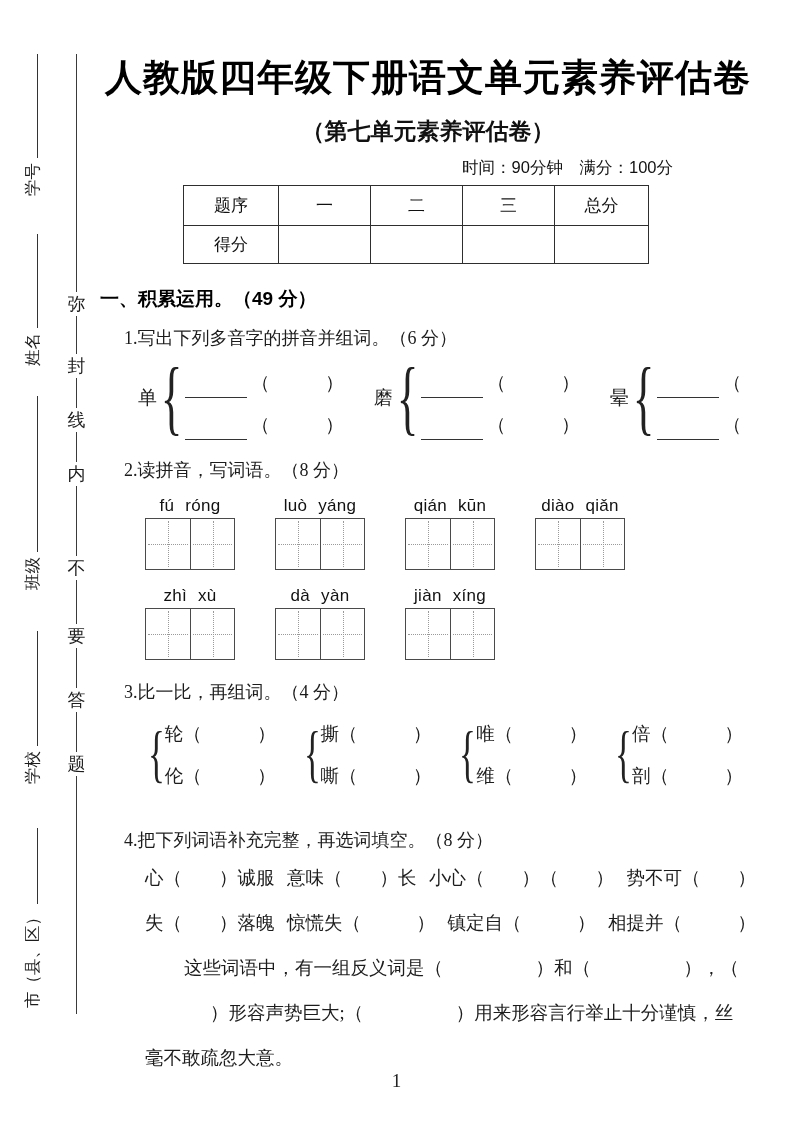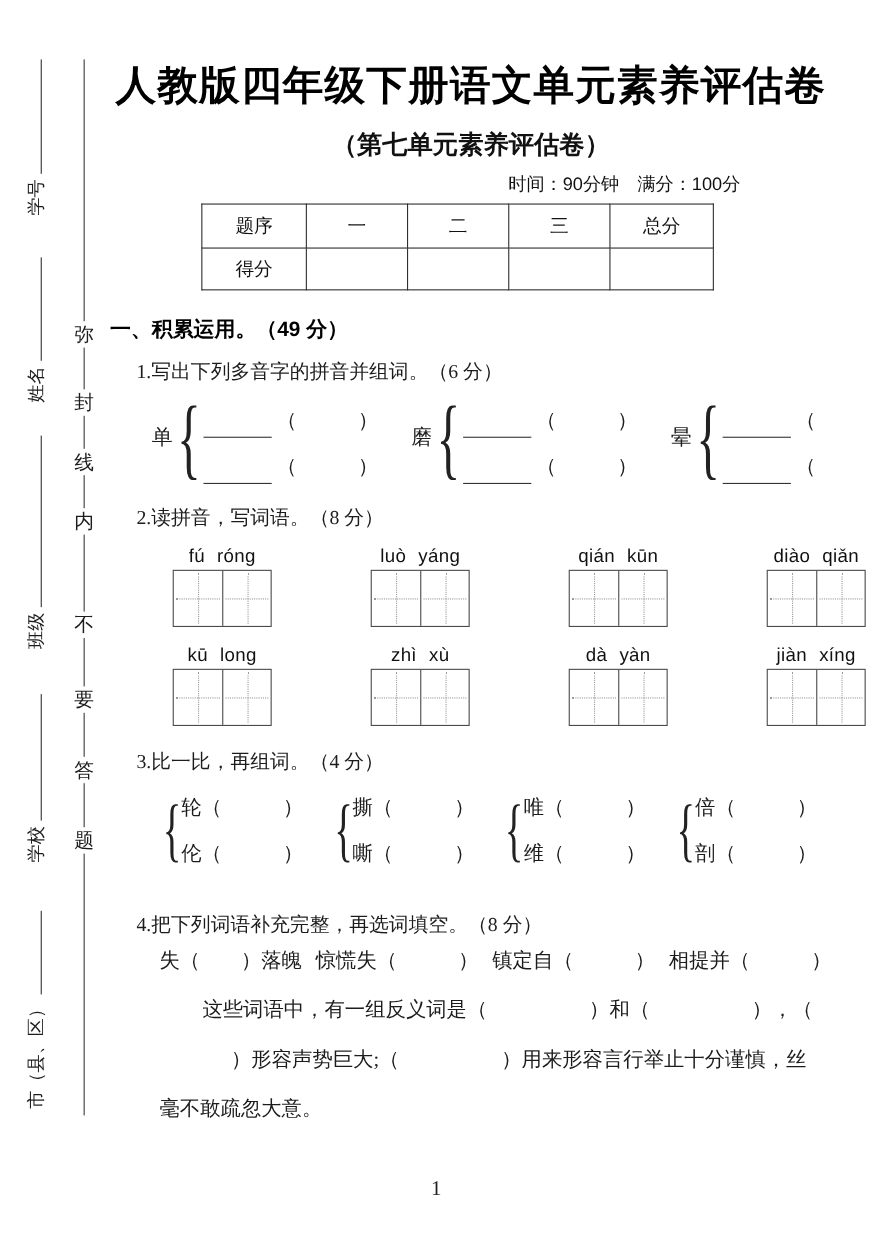--- a/index.html
+++ b/index.html
@@ -69,21 +69,21 @@
   .brace-lg { font-size:82px; line-height:82px; margin:0 -6px; }
   .brace-md { font-size:64px; line-height:64px; margin:0 -7px; }
   .q1-rows { display:flex; flex-direction:column; }
   .q1-row { height:42px; display:flex; align-items:flex-end; }
   .ans-blank {
     display:inline-block; width:62px; height:24px;
     border-bottom:1.4px solid #333; margin-right:4px;
   }
   .paren { font-size:18.5px; line-height:30px; white-space:pre; }
   
-  .tzg-row { display:flex; margin-left:57px; gap:90px; margin-top:14px; }
+  .tzg-row { display:flex; margin-left:45px; gap:40px; margin-top:14px; }
   .tzg-group { width:90px; }
   .pinyin {
     text-align:center; font-family:"Liberation Sans", sans-serif;
     font-size:17px; word-spacing:6px; letter-spacing:0.3px; margin-bottom:2px; color:#111;
   }
   .tzg { display:flex; border:1.6px solid #4a4a4a; width:90px; height:52px; background:#fff; }
   .tzg-cell { position:relative; width:50%; height:100%; }
   .tzg-cell + .tzg-cell { border-left:1.6px solid #4a4a4a; }
   .tzg-cell::before {
     content:""; position:absolute; left:50%; top:2px; bottom:2px;
@@ -241,27 +241,20 @@
     <div class="tzg-group">
       <div class="pinyin">diào qiǎn</div>
       <div class="tzg">
           <div class="tzg-cell"></div>
           <div class="tzg-cell"></div>
         </div>
     </div>
   </div>
   <div class="tzg-row" style="margin-top:16px">
     <div class="tzg-group">
-      <div class="pinyin">kū long</div>
-      <div class="tzg">
-          <div class="tzg-cell"></div>
-          <div class="tzg-cell"></div>
-        </div>
-    </div>
-    <div class="tzg-group">
       <div class="pinyin">zhì xù</div>
       <div class="tzg">
           <div class="tzg-cell"></div>
           <div class="tzg-cell"></div>
         </div>
     </div>
     <div class="tzg-group">
       <div class="pinyin">dà yàn</div>
       <div class="tzg">
           <div class="tzg-cell"></div>
@@ -303,20 +296,26 @@
     <div class="q3-group">
       <span class="brace brace-md">{</span>
       <div class="q3-rows">
         <div class="q3-row">倍（　　　）</div>
         <div class="q3-row">剖（　　　）</div>
       </div>
     </div>
   </div>
 
   <div class="q-label" style="margin-top:32px">4.把下列词语补充完整，再选词填空。（8 分）</div>
+  <div class="q4-line q4-flex" style="margin-top:4px">
+    <span>心（　　）诚服</span>
+    <span>意味（　　）长</span>
+    <span>小心（　　）（　　）</span>
+    <span>势不可（　　）</span>
+  </div>
   <div class="q4-line q4-flex">
     <span>失（　　）落魄</span>
     <span>惊慌失（　　　）</span>
     <span>镇定自（　　　）</span>
     <span>相提并（　　　）</span>
   </div>
   <div class="q4-line indent-2">这些词语中，有一组反义词是（　　　　　）和（　　　　　），（</div>
   <div class="q4-line indent-3">）形容声势巨大;（　　　　　）用来形容言行举止十分谨慎，丝</div>
   <div class="q4-line">毫不敢疏忽大意。</div>
 

